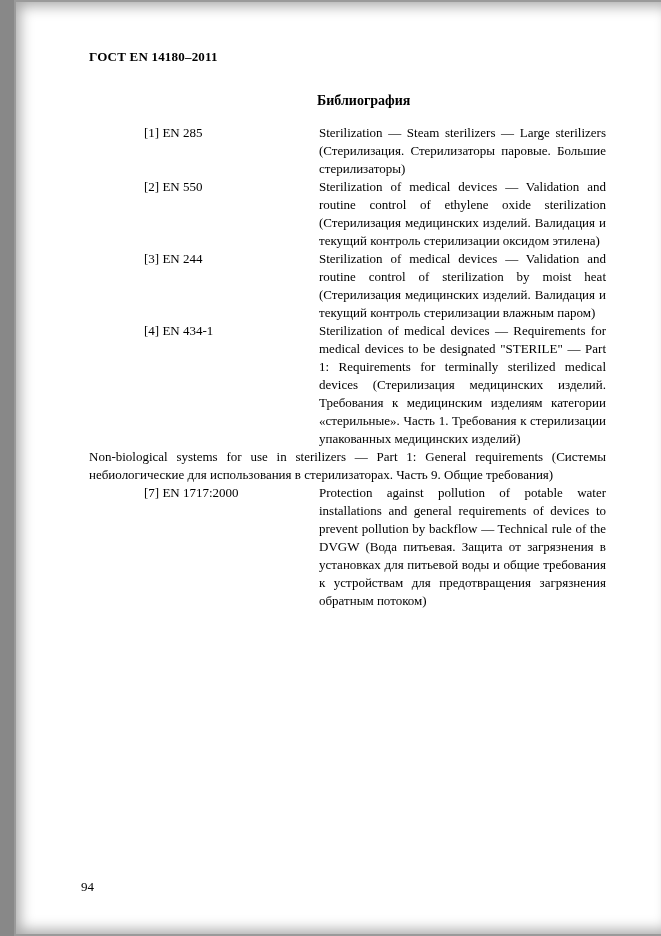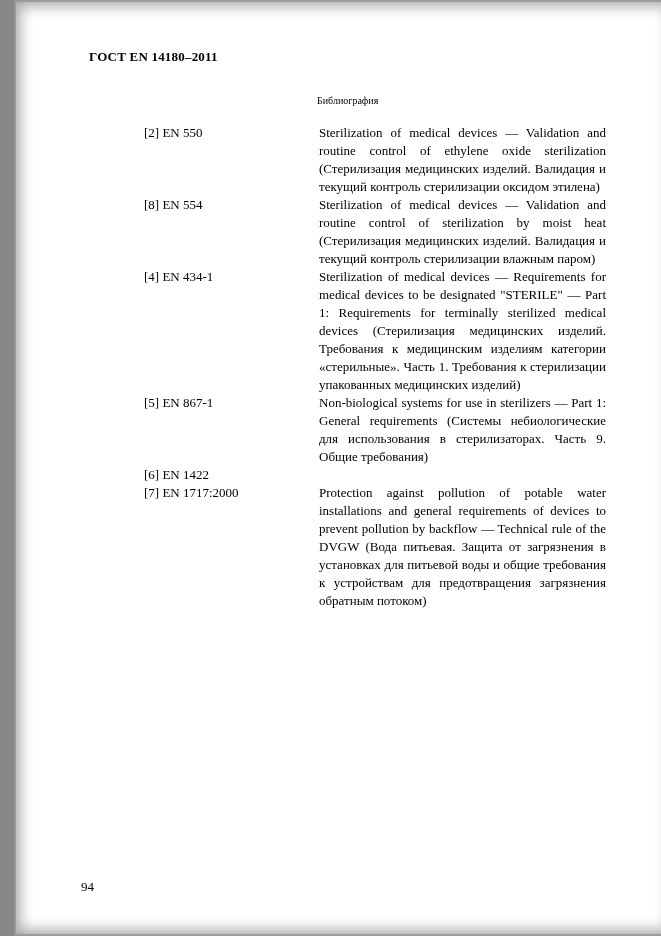--- a/index.html
+++ b/index.html
@@ -26,22 +26,22 @@
     top: 48px;
     width: 517px;
   }
   .doc-header {
     font-weight: bold;
     font-size: 13px;
     line-height: 18px;
     letter-spacing: 0.2px;
   }
   .doc-title {
-    font-weight: normal;
-    font-size: 10px;
+    font-weight: bold;
+    font-size: 14px;
     line-height: 18px;
     margin-top: 26px;
     margin-left: 228px;
   }
   .entries {
     margin-top: 14px;
     font-size: 13px;
     line-height: 18px;
   }
   .entry {
@@ -72,44 +72,44 @@
 <div class="scan-page">
   <div class="content">
 
     <div class="doc-header">ГОСТ EN 14180–2011</div>
 
     <div class="doc-title">Библиография</div>
 
     <div class="entries">
 
       <div class="entry">
+        <div class="entry-ref">[1] EN 285</div>
+        <div class="entry-text">Sterilization — Steam sterilizers — Large sterilizers (Стерилизация. Стерилизаторы паровые. Большие стерилизаторы)</div>
       </div>
 
       <div class="entry">
         <div class="entry-ref">[2] EN 550</div>
         <div class="entry-text">Sterilization of medical devices — Validation and routine control of ethylene oxide sterilization (Стерилизация медицинских изделий. Валидация и текущий контроль стерилизации оксидом этилена)</div>
       </div>
 
       <div class="entry">
-        <div class="entry-ref">[8] EN 554</div>
+        <div class="entry-ref">[3] EN 244</div>
         <div class="entry-text">Sterilization of medical devices — Validation and routine control of sterilization by moist heat (Стерилизация медицинских изделий. Валидация и текущий контроль стерилизации влажным паром)</div>
       </div>
 
       <div class="entry">
         <div class="entry-ref">[4] EN 434-1</div>
         <div class="entry-text">Sterilization of medical devices — Requirements for medical devices to be designated "STERILE" — Part 1: Requirements for terminally sterilized medical devices (Стерилизация медицинских изделий. Требования к медицинским изделиям категории «стерильные». Часть 1. Требования к стерилизации упакованных медицинских изделий)</div>
       </div>
 
       <div class="entry">
-        <div class="entry-ref">[5] EN 867-1</div>
         <div class="entry-text">Non-biological systems for use in sterilizers — Part 1: General requirements (Системы небиологические для использования в стерилизаторах. Часть 9. Общие требования)</div>
       </div>
 
       <div class="entry">
-        <div class="entry-ref">[6] EN 1422</div>
       </div>
 
       <div class="entry">
         <div class="entry-ref">[7] EN 1717:2000</div>
         <div class="entry-text">Protection against pollution of potable water installations and general requirements of devices to prevent pollution by backflow — Technical rule of the DVGW (Вода питьевая. Защита от загрязнения в установках для питьевой воды и общие требования к устройствам для предотвращения загрязнения обратным потоком)</div>
       </div>
 
     </div>
   </div>
 

